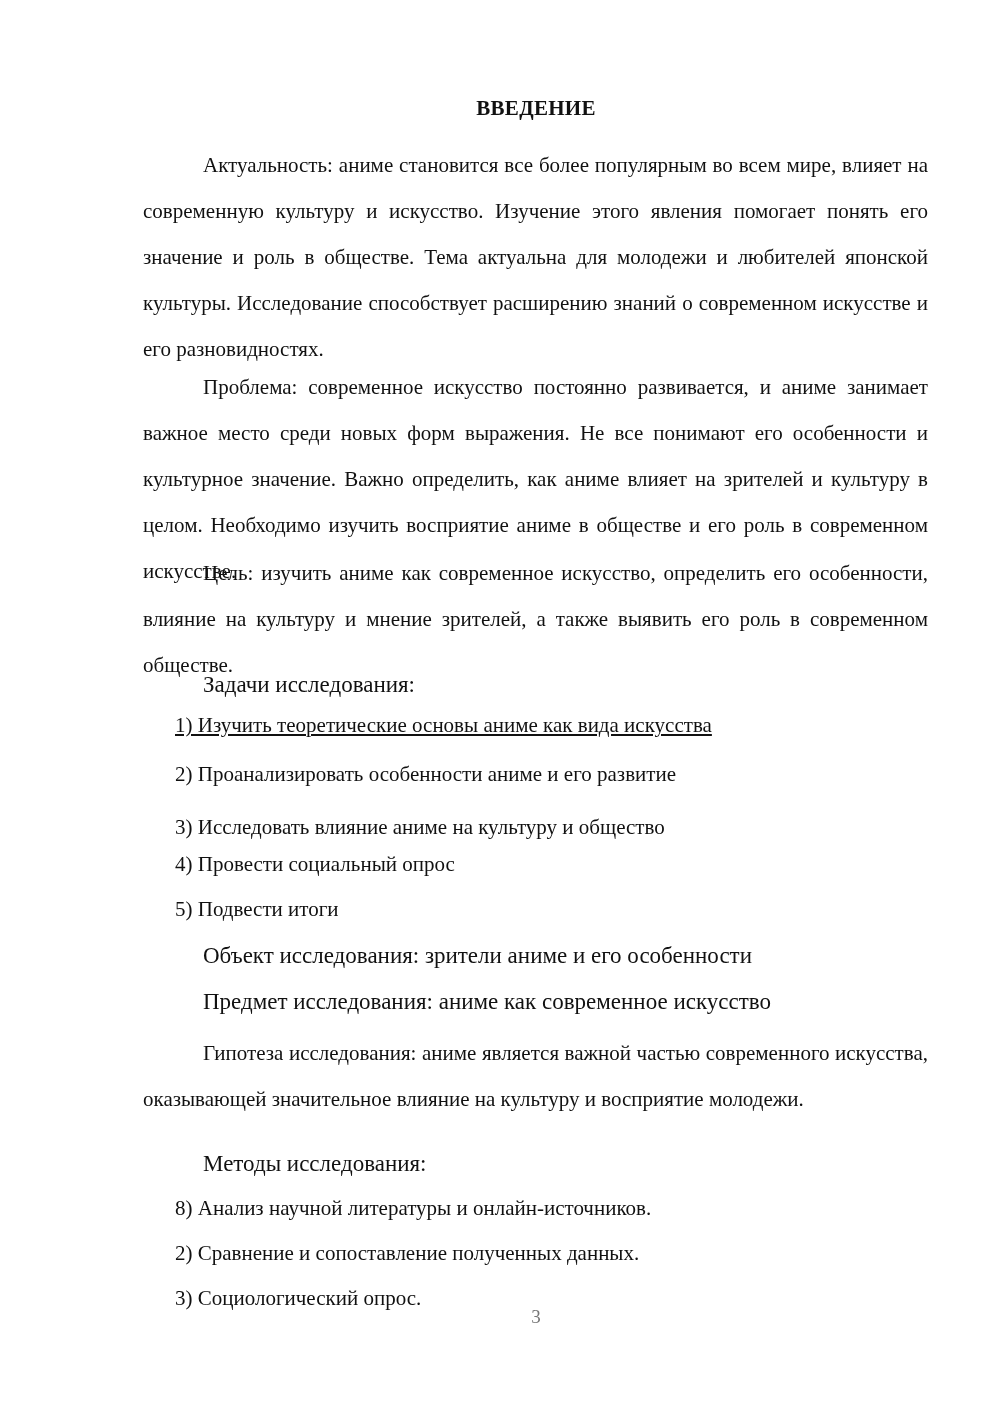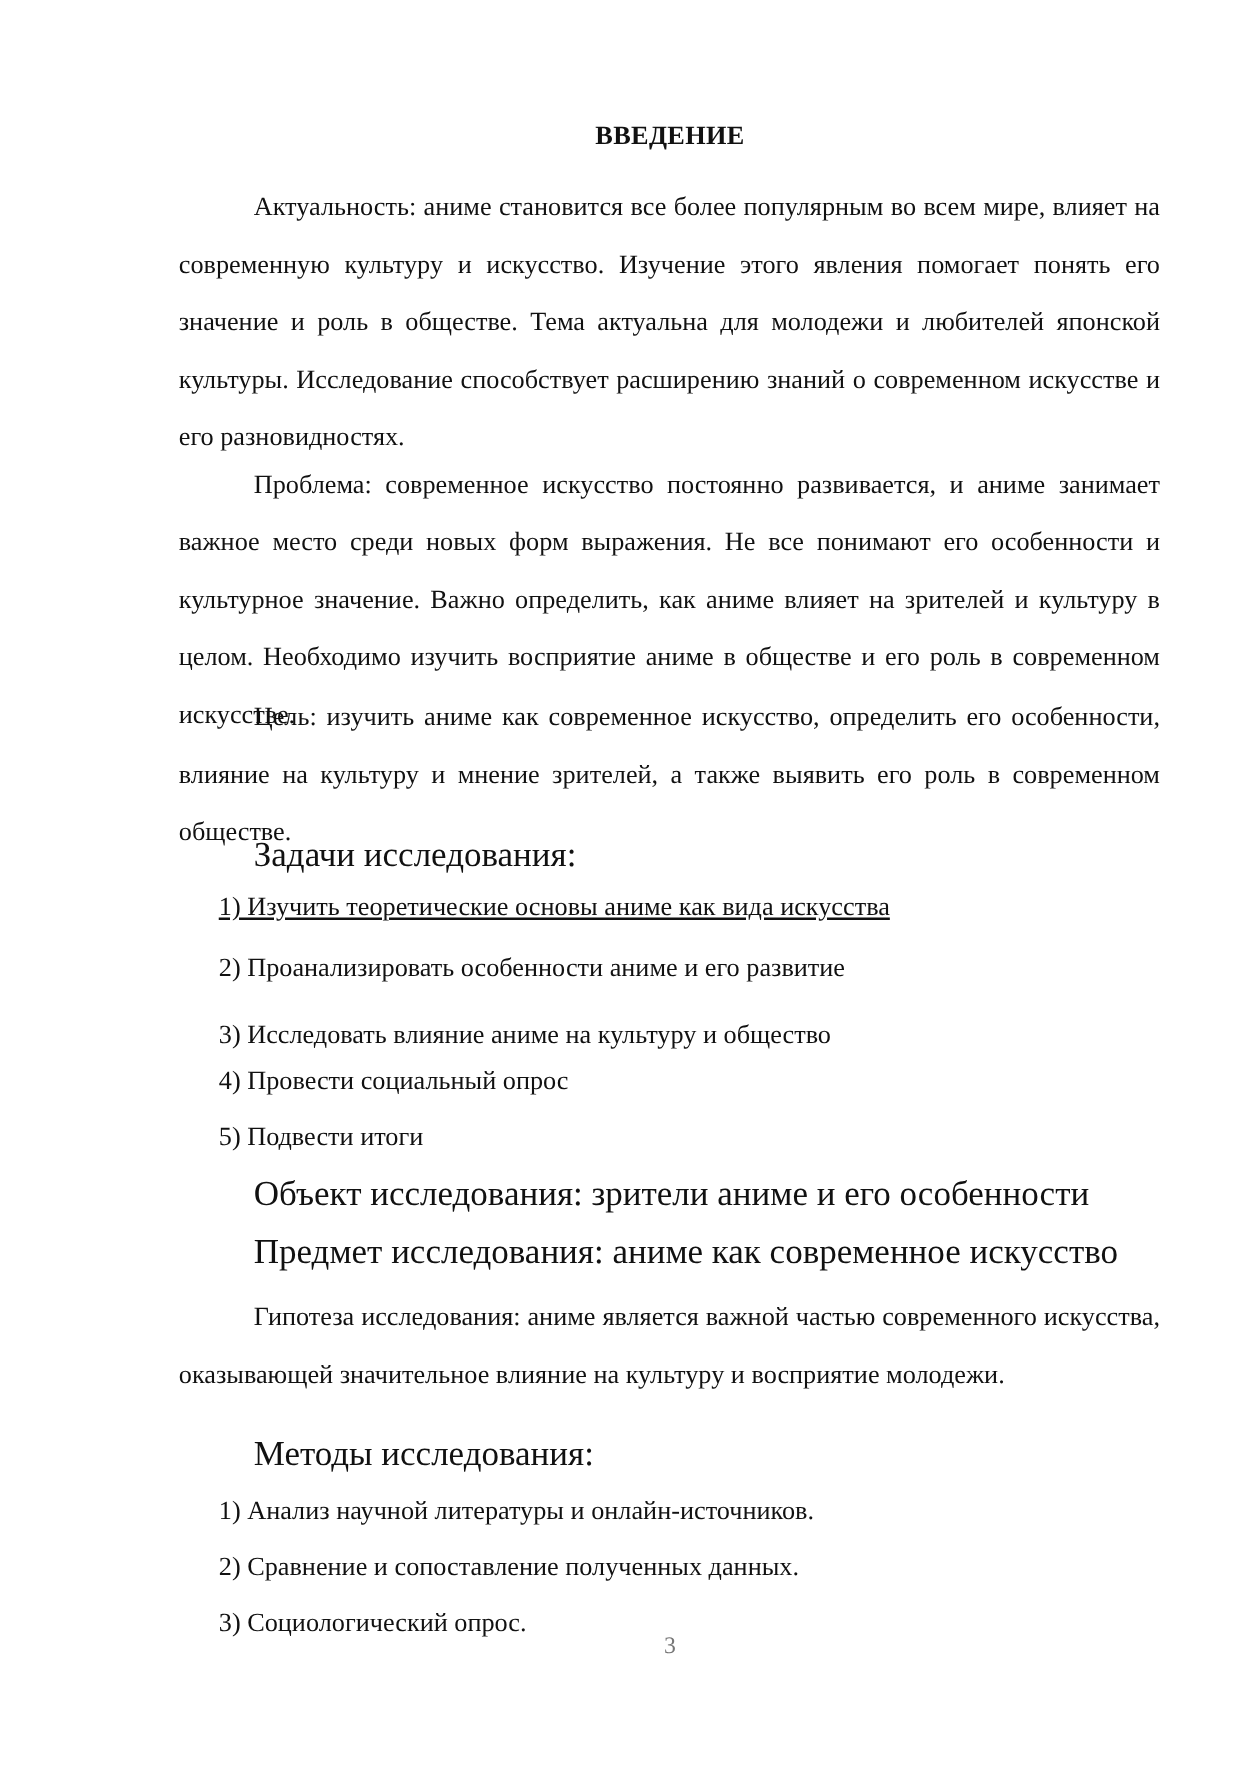--- a/index.html
+++ b/index.html
@@ -4,21 +4,21 @@
 <style>
   html, body { margin: 0; padding: 0; background: #ffffff; }
   body { width: 1000px; height: 1414px; position: relative; overflow: hidden;
          font-family: "Liberation Serif", serif; color: #111; }
   .page { position: absolute; left: 0; top: 0; width: 1000px; height: 1414px; }
   .title { position: absolute; top: 96px; left: 0; width: 1072px; text-align: center;
            font-weight: bold; font-size: 21px; letter-spacing: 0.3px; }
   .para { position: absolute; left: 143px; width: 785px; font-size: 21px; line-height: 46px;
           text-align: justify; text-indent: 60px; margin: 0; }
   .para.last-left { text-align-last: left; }
-  .line-indent { position: absolute; left: 203px; font-size: 28px; line-height: 35px; white-space: nowrap; }
+  .line-indent { position: absolute; left: 203px; font-size: 23px; line-height: 35px; white-space: nowrap; }
   .list-item { position: absolute; left: 175px; font-size: 21px; line-height: 35px; white-space: nowrap; }
   .pagenum { position: absolute; top: 1306px; left: 0; width: 1072px; text-align: center;
              font-size: 19px; color: #777; }
 </style>
 </head>
 <body>
 
 <div class="page">
   <div class="title">ВВЕДЕНИЕ</div>
 
@@ -36,18 +36,18 @@
   <div class="list-item" style="top:847px;">4) Провести социальный опрос</div>
   <div class="list-item" style="top:892px;text-align:center;">5) Подвести итоги</div>
 
   <div class="line-indent" style="top:938px;">Объект исследования: зрители аниме и его особенности</div>
   <div class="line-indent" style="top:984px;">Предмет исследования: аниме как современное искусство</div>
 
   <p class="para last-left" style="top:1030px;">Гипотеза исследования: аниме является важной частью современного искусства, оказывающей значительное влияние на культуру и восприятие молодежи.</p>
 
   <div class="line-indent" style="top:1146px;">Методы исследования:</div>
 
-  <div class="list-item" style="top:1191px;">1) Анализ научной литературы и онлайн-источников.</div>
+  <div class="list-item" style="top:1191px;">8) Анализ научной литературы и онлайн-источников.</div>
   <div class="list-item" style="top:1236px;">2) Сравнение и сопоставление полученных данных.</div>
   <div class="list-item" style="top:1281px;">3) Социологический опрос.</div>
 
   <div class="pagenum">3</div>
 </div>
 
 </body></html>

